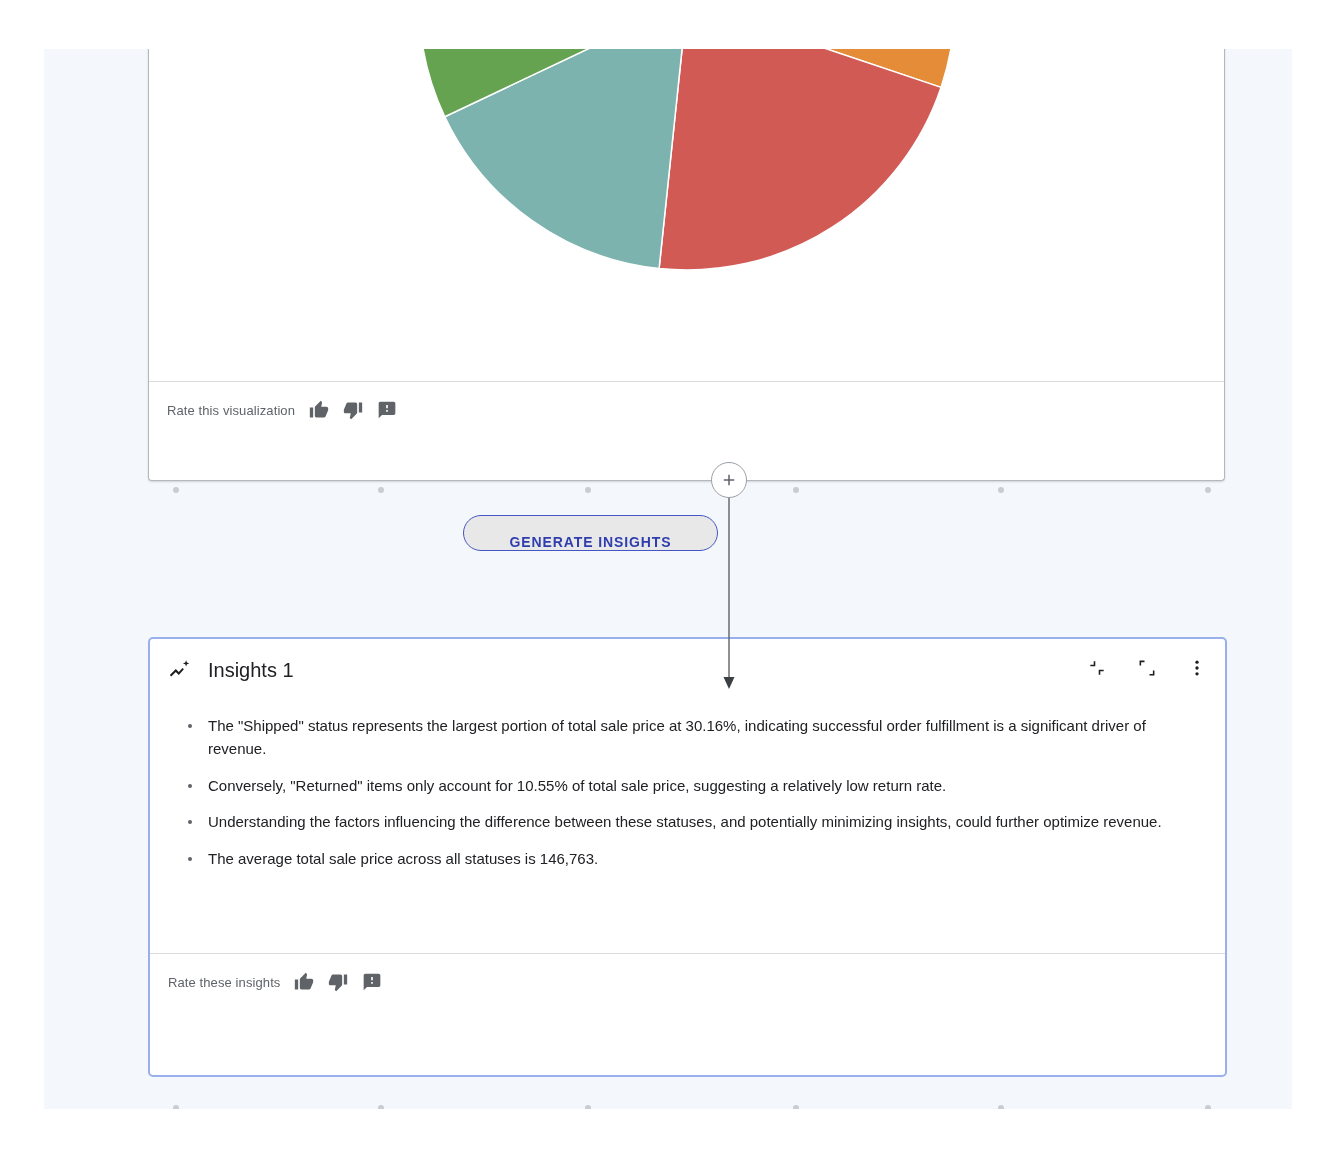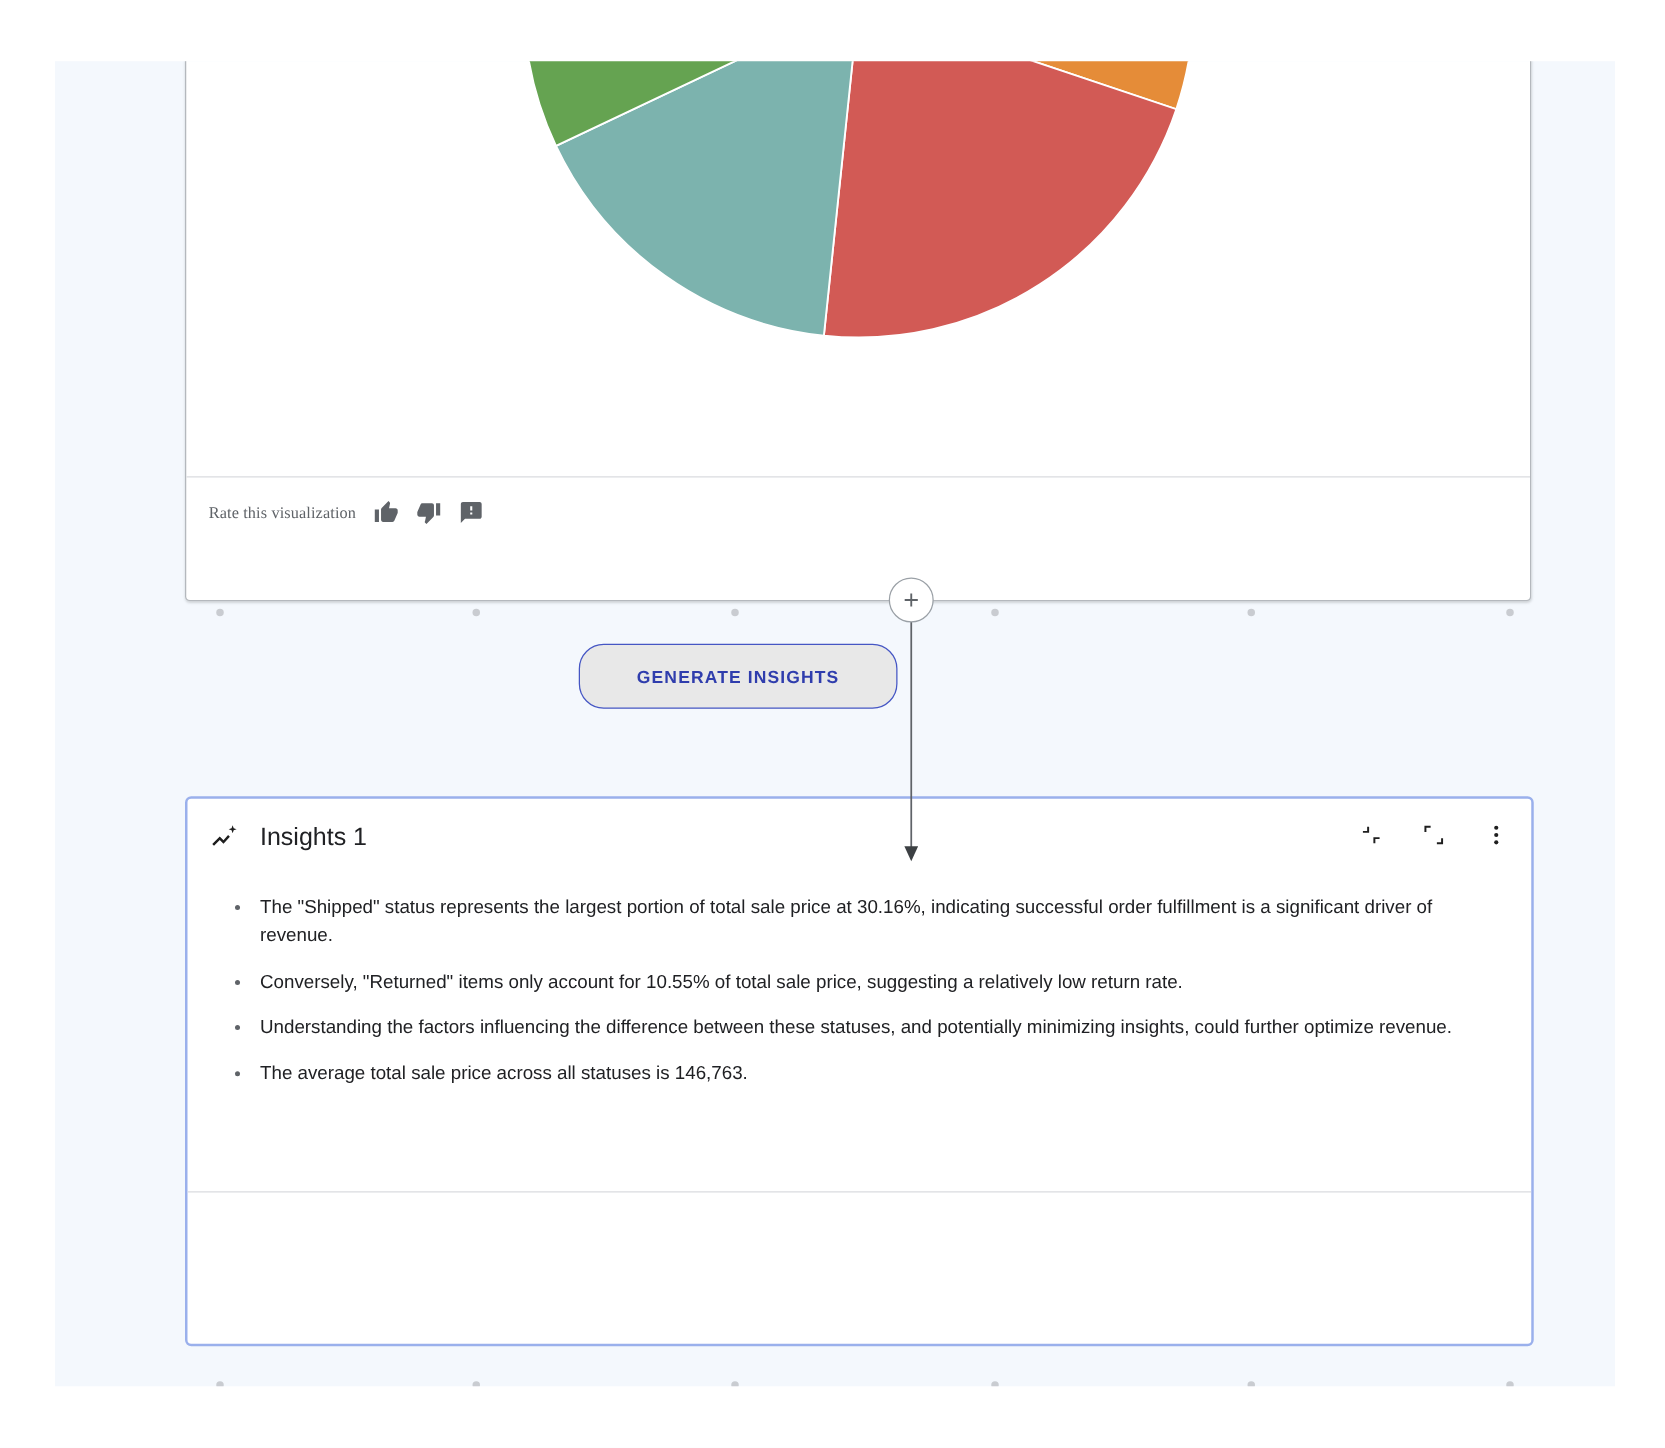--- a/index.html
+++ b/index.html
@@ -57,21 +57,20 @@
 
   .rate-divider {
     border-top: 1px solid #dadce0;
   }
   .rate-bar {
     display: flex;
     align-items: center;
     gap: 14px;
     padding: 17px 17px 17px 18px;
     height: 56px;
-    font-family: Liberation Serif, serif;
   }
   .rate-label {
     font-size: 13px;
     color: #5f6368;
     letter-spacing: .1px;
     white-space: nowrap;
   }
   .rate-icons { display: flex; align-items: center; gap: 14px; }
   .rate-icons svg { display: block; cursor: pointer; }
 
@@ -96,24 +95,24 @@
 
   
   #actions {
     position: absolute;
     left: 419px; top: 466px;
     display: flex;
     gap: 30px;
     z-index: 4;
   }
   .pill {
-    width: 255px; height: 52px;
+    width: 255px; height: 36px;
     border-radius: 20px;
     border: 1px solid #4556c4;
-    display: flex; align-items: center; justify-content: center;
+    display: flex; align-items: flex-end; justify-content: center;
     font-size: 14px;
     font-weight: bold;
     letter-spacing: .9px;
     color: #2f3dad;
     cursor: pointer;
     user-select: none;
   }
   .pill.primary { background: #e8e8e8; }
   .pill.secondary {
     background: #ffffff;
@@ -279,15 +278,29 @@
     <div id="insights-body">
       <ul class="bullets">
         <li>The "Shipped" status represents the largest portion of total sale price at 30.16%, indicating successful order fulfillment is a significant driver of revenue.</li>
         <li>Conversely, "Returned" items only account for 10.55% of total sale price, suggesting a relatively low return rate.</li>
         <li>Understanding the factors influencing the difference between these statuses, and potentially minimizing insights, could further optimize revenue.</li>
         <li>The average total sale price across all statuses is 146,763.</li>
       </ul>
     </div>
 
     <div class="rate-divider"></div>
+    <div class="rate-bar">
+      <span class="rate-label">Rate these insights</span>
+      <span class="rate-icons">
+        <svg width="20" height="20" viewBox="0 0 24 24" fill="#5f6368">
+          <path d="M1 21h4V9H1v12zm22-11c0-1.1-.9-2-2-2h-6.31l.95-4.57.03-.32c0-.41-.17-.79-.44-1.06L14.17 1 7.59 7.59C7.22 7.95 7 8.45 7 9v10c0 1.1.9 2 2 2h9c.83 0 1.54-.5 1.84-1.22l3.02-7.05c.09-.23.14-.47.14-.73v-2z"></path>
+        </svg>
+        <svg width="20" height="20" viewBox="0 0 24 24" fill="#5f6368">
+          <path d="M15 3H6c-.83 0-1.54.5-1.84 1.22l-3.02 7.05c-.09.23-.14.47-.14.73v2c0 1.1.9 2 2 2h6.31l-.95 4.57-.3.32c0 .41.17.79.44 1.06L9.83 23l6.59-6.59c.36-.36.58-.86.58-1.41V5c0-1.1-.9-2-2-2zm4 0v12h4V3h-4z"></path>
+        </svg>
+        <svg width="20" height="20" viewBox="0 0 24 24" fill="#5f6368">
+          <path d="M20 2H4c-1.1 0-1.99.9-1.99 2L2 22l4-4h14c1.1 0 2-.9 2-2V4c0-1.1-.9-2-2-2zm-7 12h-2v-2h2v2zm0-4h-2V6h2v4z"></path>
+        </svg>
+      </span>
+    </div>
 
   </div>
 </div>
 
 </body></html>

